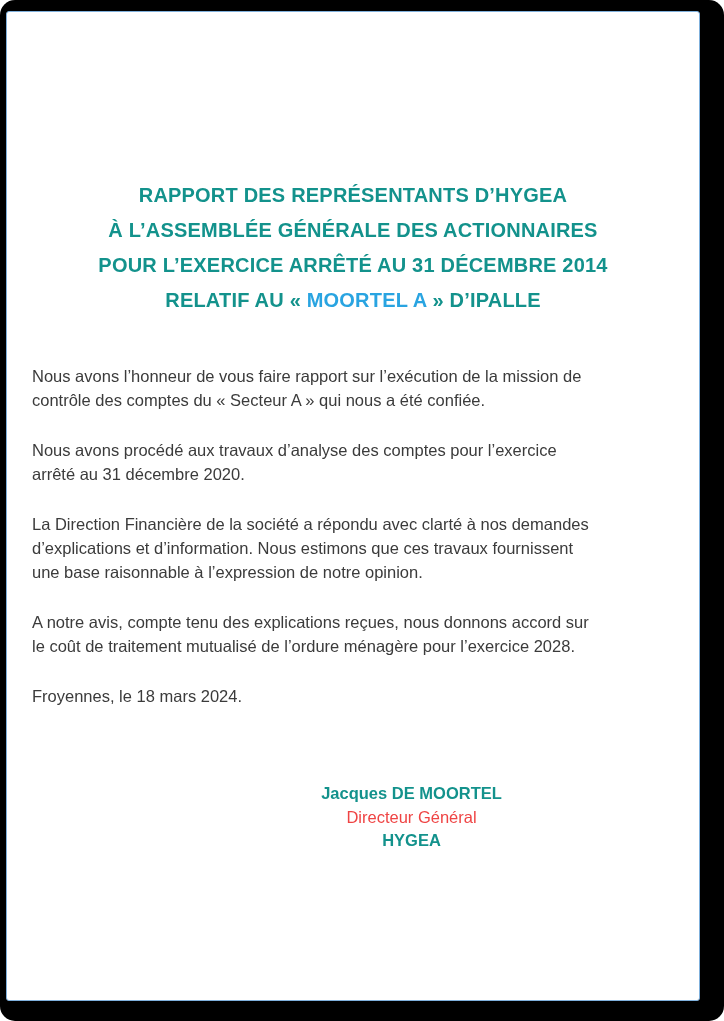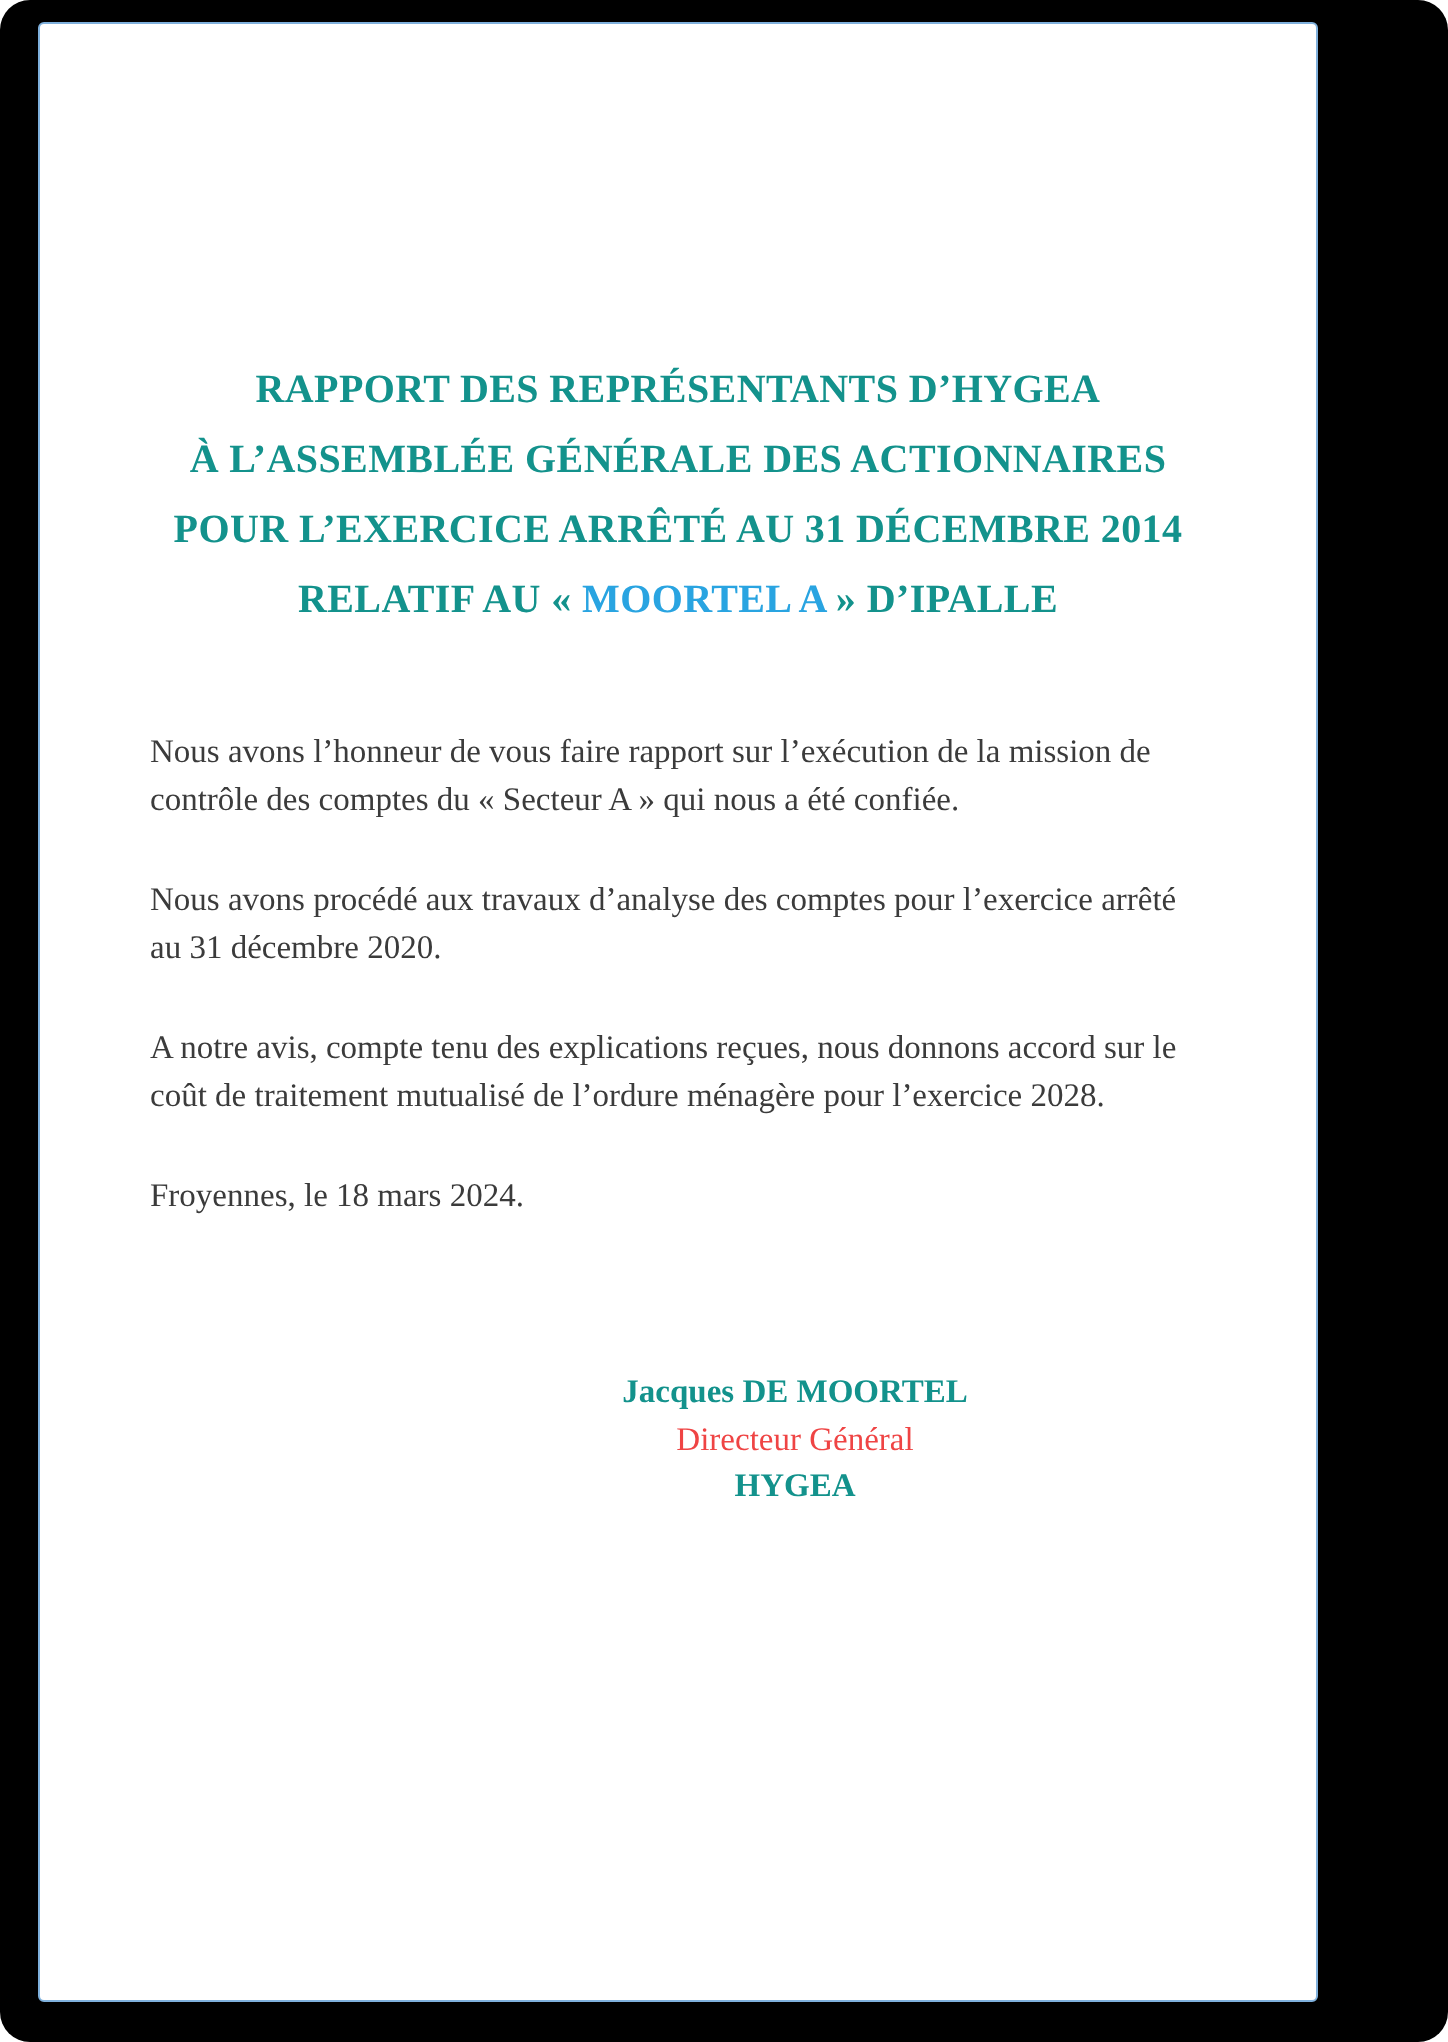--- a/index.html
+++ b/index.html
@@ -10,48 +10,47 @@
   .canvas {
     position: relative;
     width: 724px;
     height: 1021px;
     background: #000000;
     border-radius: 15px;
     font-family: "Liberation Sans", sans-serif;
   }
   .page {
     position: absolute;
-    left: 19px;
+    left: 6px;
     top: 11px;
-    width: 640px;
+    width: 694px;
     height: 990px;
     box-sizing: border-box;
     background: #ffffff;
     border: 1px solid #7FB0DC;
     border-radius: 3px;
     overflow: hidden;
-    font-family: Liberation Serif, serif;
   }
   .doc-title {
     margin: 166px 0 42px 0;
     text-align: center;
     font-weight: bold;
     font-size: 20px;
     line-height: 35px;
     letter-spacing: 0.2px;
     color: #13928C;
   }
   .title-line {
     white-space: nowrap;
   }
   .highlight-blue {
     color: #29A4E1;
   }
   .content {
-    padding: 0 55px;
+    padding: 0 25px;
     margin-top: 46px;
   }
   .content p {
     margin: 0 0 26px 0;
     max-width: 572px;
     font-size: 16.5px;
     line-height: 24px;
     color: #3B3B3B;
   }
   .signature {
@@ -77,20 +76,21 @@
     <div class="doc-title">
       <div class="title-line">RAPPORT DES REPRÉSENTANTS D’HYGEA</div>
       <div class="title-line">À L’ASSEMBLÉE GÉNÉRALE DES ACTIONNAIRES</div>
       <div class="title-line">POUR L’EXERCICE ARRÊTÉ AU 31 DÉCEMBRE 2014</div>
       <div class="title-line"><span>RELATIF AU « </span><span class="highlight-blue">MOORTEL A</span><span> » D’IPALLE</span></div>
     </div>
 
     <div class="content">
       <p>Nous avons l’honneur de vous faire rapport sur l’exécution de la mission de contrôle des comptes du « Secteur A » qui nous a été confiée.</p>
       <p>Nous avons procédé aux travaux d’analyse des comptes pour l’exercice arrêté au 31 décembre 2020.</p>
+      <p>La Direction Financière de la société a répondu avec clarté à nos demandes d’explications et d’information. Nous estimons que ces travaux fournissent une base raisonnable à l’expression de notre opinion.</p>
       <p>A notre avis, compte tenu des explications reçues, nous donnons accord sur le coût de traitement mutualisé de l’ordure ménagère pour l’exercice 2028.</p>
       <p>Froyennes, le 18 mars 2024.</p>
 
       <div class="signature">
         <div class="sig-name">Jacques DE MOORTEL</div>
         <div class="sig-role">Directeur Général</div>
         <div class="sig-company">HYGEA</div>
       </div>
     </div>
 

